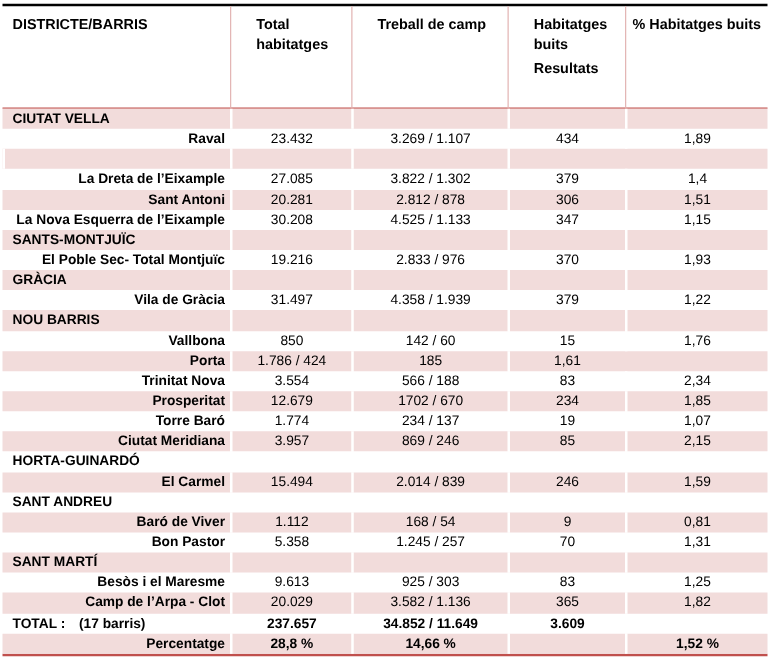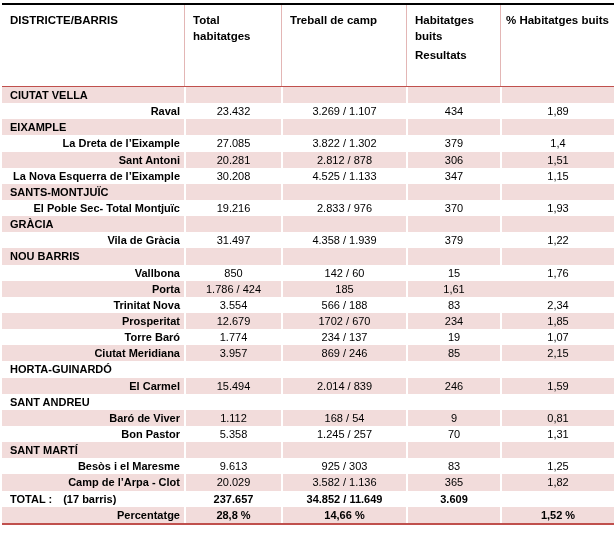--- a/index.html
+++ b/index.html
@@ -16,21 +16,21 @@
   .grid-row {
     display:grid;
     grid-template-columns:182px 97px 125px 94px 114px;
     box-sizing:border-box;
   }
   
   .header {
     height:82px; border-bottom:1px solid #C0504D;
     font-weight:bold; font-size:11.5px; line-height:1.35;
   }
-  .hcell { box-sizing:border-box; padding-top:8px; padding-left:8px; padding-right:4px; }
+  .hcell { box-sizing:border-box; padding-top:8px; padding-left:20px; padding-right:4px; }
   .hcell p { margin:0 0 4px 0; }
   .hcell.first { padding-left:8px; }
   .hcell.last  { padding-left:5px; }
   .hcell.sep { border-left:1px solid #E3B6B5; }
   
   .row { height:16.15px; font-size:11px; align-items:center; }
   .row.band { background:#F2DCDB; }
   .cell {
     height:100%; display:flex; align-items:center;
     box-sizing:border-box; overflow:hidden; white-space:nowrap;
@@ -78,23 +78,20 @@
       <div class="grid-row row barri">
         <div class="cell c1">
           <span>Raval</span>
         </div>
         <div class="cell cv">23.432</div>
         <div class="cell cv">3.269 / 1.107</div>
         <div class="cell cv">434</div>
         <div class="cell cv">1,89</div>
       </div>
       <div class="grid-row row district band">
-        <div class="cell c1">
-          <span>EIXAMPLE</span>
-        </div>
         <div class="cell cv"></div>
         <div class="cell cv"></div>
         <div class="cell cv"></div>
         <div class="cell cv"></div>
       </div>
       <div class="grid-row row barri">
         <div class="cell c1">
           <span>La Dreta de l’Eixample</span>
         </div>
         <div class="cell cv">27.085</div>

